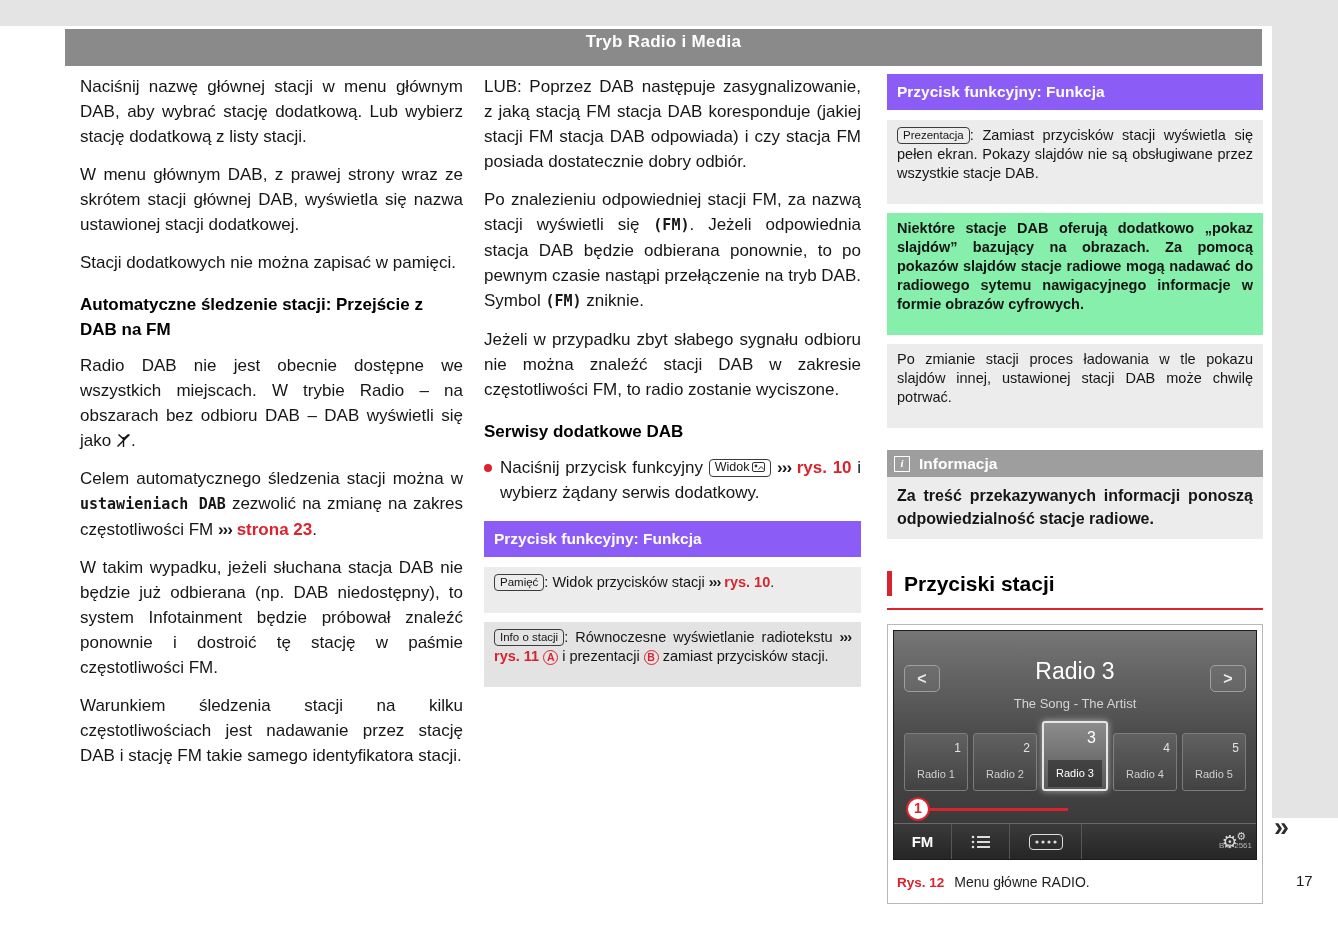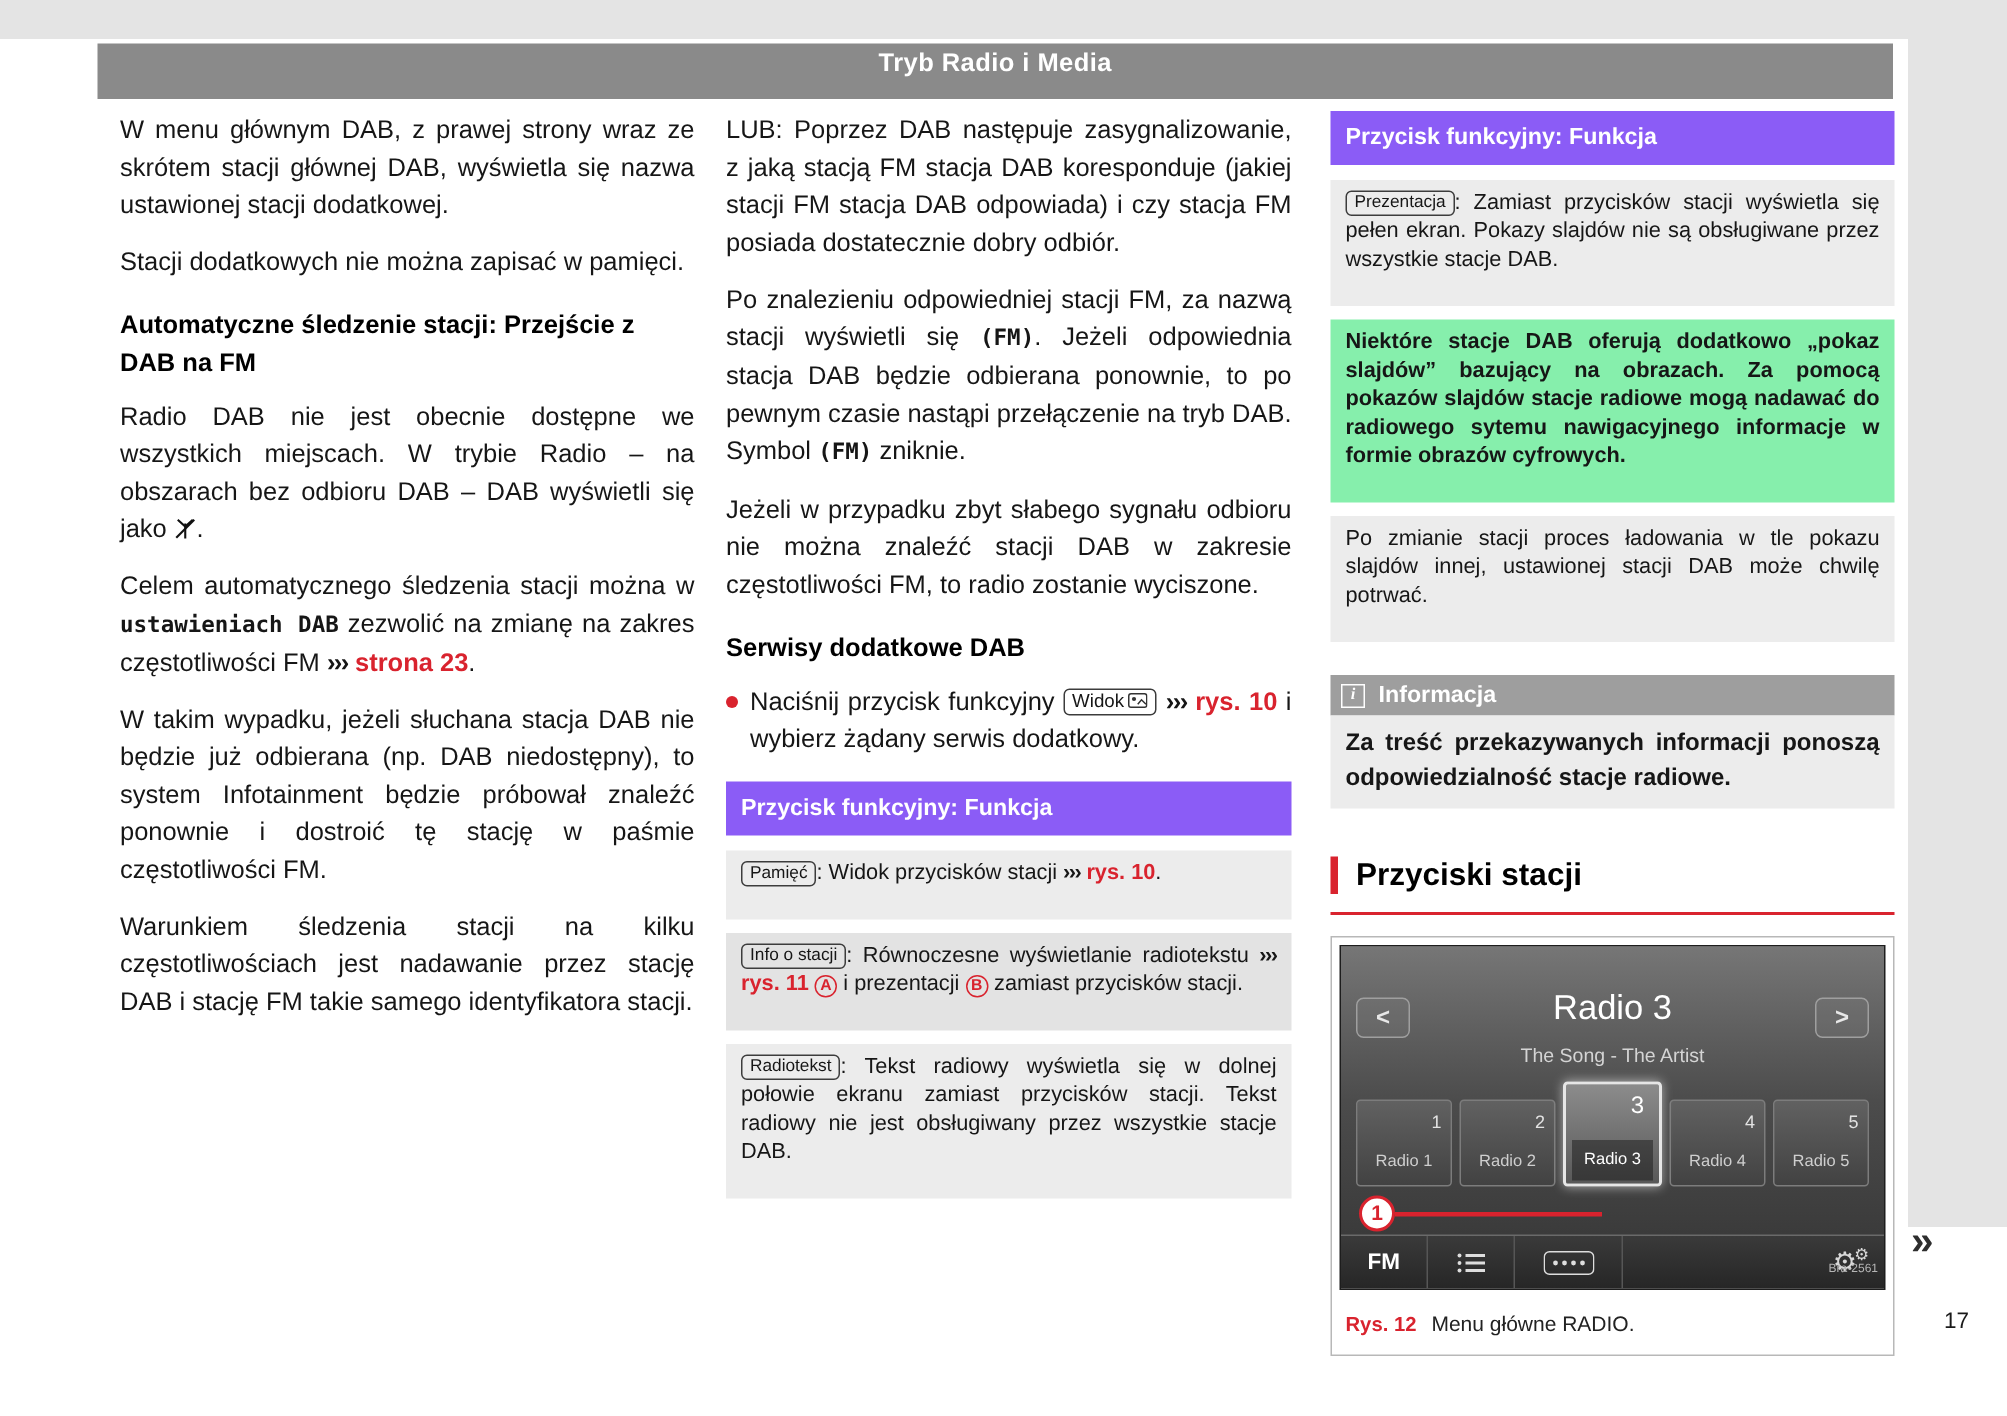--- a/index.html
+++ b/index.html
@@ -121,20 +121,21 @@
 
 <div class="canvas">
   <div class="strip-top"></div>
   <div class="strip-right"></div>
 
   <div class="header-bar">
     <span>Tryb Radio i Media</span>
   </div>
 
   <div class="col col1">
+    <p class="body">Naciśnij nazwę głównej stacji w menu głównym DAB, aby wybrać stację dodatkową. Lub wybierz stację dodatkową z listy stacji.</p>
     <p class="body">W menu głównym DAB, z prawej strony wraz ze skrótem stacji głównej DAB, wyświetla się nazwa ustawionej stacji dodatkowej.</p>
     <p class="body">Stacji dodatkowych nie można zapisać w pamięci.</p>
     <p class="h-inline">Automatyczne śledzenie stacji: Przejście z DAB na FM</p>
     <p class="body"><span>Radio DAB </span><span class="bold">nie jest obecnie dostępne we wszystkich miejscach</span><span>. W trybie Radio – na obszarach bez odbioru DAB – DAB wyświetli się jako </span><span class="icon-antenna"><svg width="15" height="15" viewBox="0 0 15 15">
             <path d="M7.5 4 L7.5 14" stroke="#111" stroke-width="1.4"></path>
             <path d="M2.5 1.5 L7.5 6 L12.5 1.5" fill="none" stroke="#111" stroke-width="1.4"></path>
             <path d="M1.5 13.5 L13.5 1.5" stroke="#111" stroke-width="1.4"></path>
           </svg></span><span>.</span></p>
     <p class="body"><span>Celem automatycznego śledzenia stacji można w </span><span class="mono">ustawieniach DAB</span><span> zezwolić na zmianę na zakres częstotliwości FM </span><span class="chev">›››</span>
       <span class="ref">strona 23</span><span>.</span></p>
@@ -164,23 +165,20 @@
       <span class="keycap"><span>Pamięć</span></span><span>: Widok przycisków stacji </span><span class="chev">›››</span>
       <span class="ref">rys. 10</span><span>.</span>
     </div>
 
     <div class="tbl-row row-mid">
       <span class="keycap"><span>Info o stacji</span></span><span>: Równoczesne wyświetlanie radiotekstu </span><span class="chev">›››</span>
       <span class="ref">rys. 11</span>
       <span class="circ">A</span><span> i prezentacji </span><span class="circ">B</span><span> zamiast przycisków stacji.</span>
     </div>
 
-    <div class="tbl-row row-light">
-      <span class="keycap"><span>Radiotekst</span></span><span>: Tekst radiowy wyświetla się w dolnej połowie ekranu zamiast przycisków stacji. Tekst radiowy nie jest obsługiwany przez wszystkie stacje DAB.</span>
-    </div>
   </div>
 
   <div class="col col3">
     <div class="tbl-head">Przycisk funkcyjny: Funkcja</div>
 
     <div class="tbl-row row-light">
       <span class="keycap"><span>Prezentacja</span></span><span>: Zamiast przycisków stacji wyświetla się pełen ekran. Pokazy slajdów nie są obsługiwane przez wszystkie stacje DAB.</span>
     </div>
     <div class="tbl-row row-dark">Niektóre stacje DAB oferują dodatkowo „pokaz slajdów” bazujący na obrazach. Za pomocą pokazów slajdów stacje radiowe mogą nadawać do radiowego sytemu nawigacyjnego informacje w formie obrazów cyfrowych.</div>
     <div class="tbl-row row-light">Po zmianie stacji proces ładowania w tle pokazu slajdów innej, ustawionej stacji DAB może chwilę potrwać.</div>

